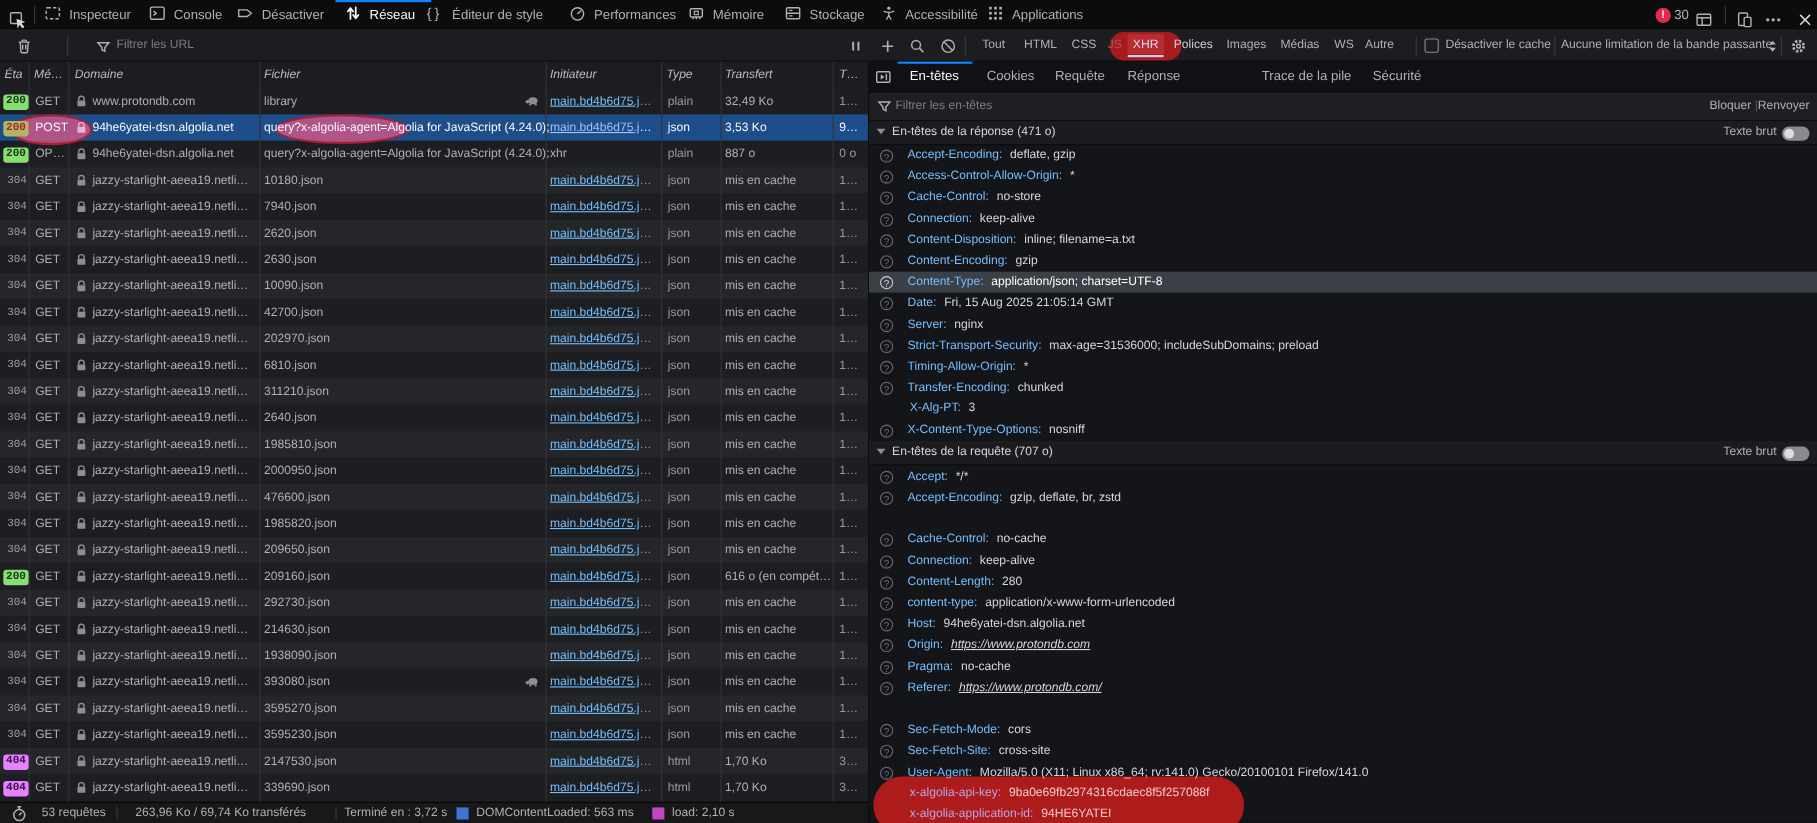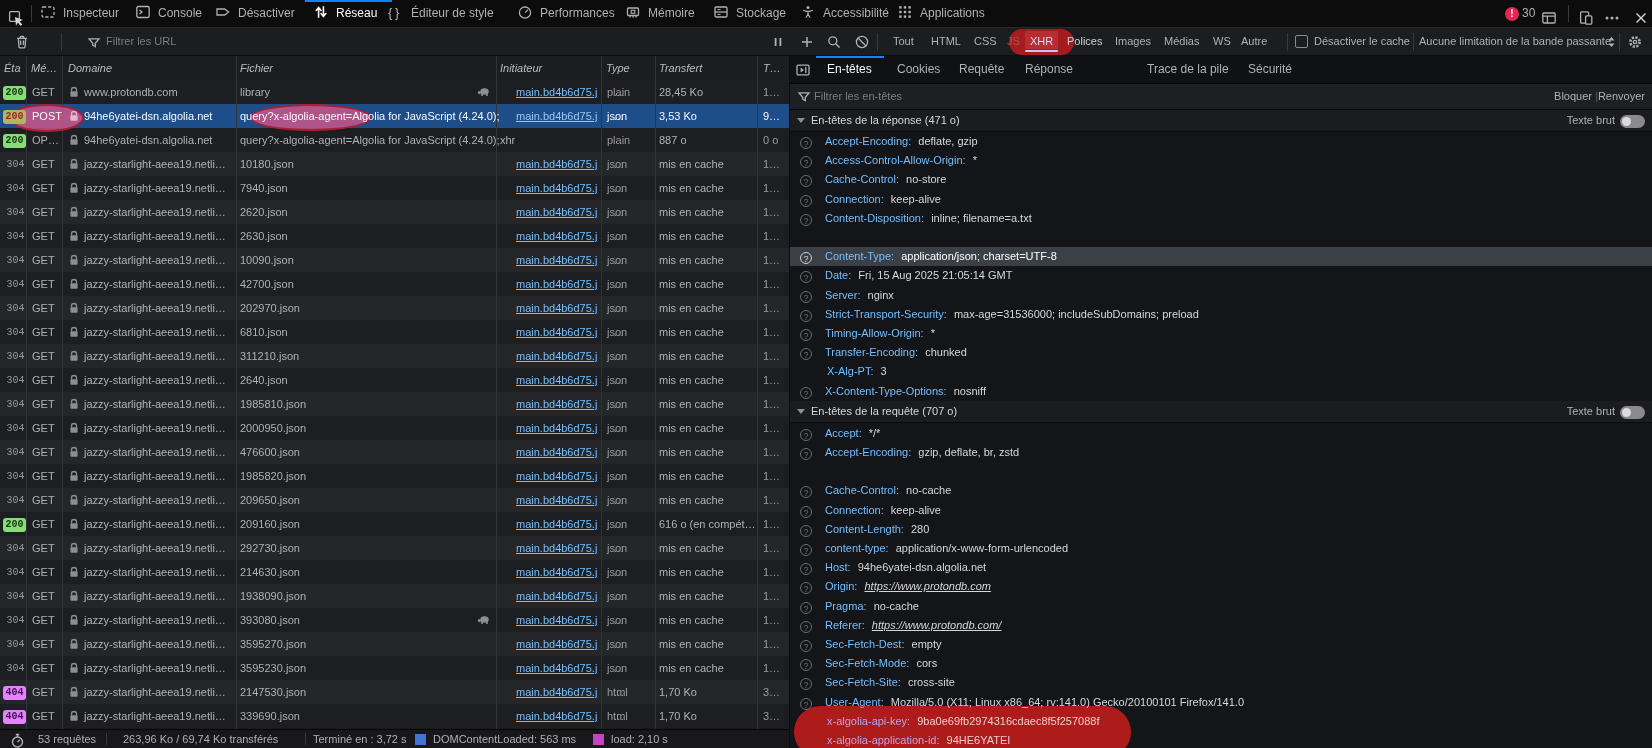--- a/index.html
+++ b/index.html
@@ -26,21 +26,21 @@
 #thead { position:absolute; left:0; top:0; width:789px; height:24px; background:#1c1d21; color:#bcbcbe; }
 #thead span { position:absolute; top:0; line-height:24px; font-size:11px; white-space:nowrap;font-style:italic; }
 .colline { position:absolute; top:0; width:1px; height:673px; background:#323338; z-index:1; }
 .row { position:absolute; left:0; width:789px; height:24px; line-height:24px; white-space:nowrap; }
 .row.odd { background:#1d1e22; }
 .row.even { background:#25262a; }
 .row.sel { background:#1d4e89; color:#f9f9fa; }
 .row.sel .cd,.row.sel .cf,.row.sel .cm,.row.sel .ct,.row.sel .ctr,.row.sel .cti { color:#f9f9fa; }
 .row > span { position:absolute; z-index:4; }
 .row svg { z-index:4; }
-.ci span { position:static;margin-left:16px; }
+.ci span { position:static; }
 .st { left:3px; top:6px; width:23px; height:14px; border-radius:3px; text-align:center; line-height:14px;
   font-family:"Liberation Mono", monospace; font-size:10px; font-weight:bold; }
 .st.ok { background:#86de74; color:#18380f; }
 .st.oky { background:#b2b564; color:#a02828; }
 .st.err { background:#e583ff; color:#3e0d4e; }
 .st.na { background:transparent; color:#9b9b9e; font-weight:normal; left:4px; }
 .cm { left:32px; color:#b1b1b3; }
 .lk { position:absolute; left:68px; top:6px; }
 .cd { left:84px; color:#b1b1b3; }
 .cf { left:240px; color:#b1b1b3; }
@@ -246,21 +246,21 @@
       <span class="cd">www.protondb.com</span>
       <span class="cf">library</span>
       <svg class="turt" width="14" height="10" viewBox="0 0 14 10">
         <ellipse cx="7.5" cy="4.5" rx="4.2" ry="3.2" fill="#8e8e91"></ellipse>
         <circle cx="2.4" cy="5.6" r="1.6" fill="#8e8e91"></circle>
         <rect x="4" y="7" width="2" height="2" rx="0.8" fill="#8e8e91"></rect>
         <rect x="9" y="7" width="2" height="2" rx="0.8" fill="#8e8e91"></rect>
       </svg>
       <span class="ci"><span class="lnk">main.bd4b6d75.j</span><span class="el">…</span></span>
       <span class="ct">plain</span>
-      <span class="ctr">28,45 Ko</span>
+      <span class="ctr">32,49 Ko</span>
       <span class="cti">1…</span>
     </div>
 <div class="row sel" style="top:48px">
       <span class="st oky">200</span>
       <span class="cm">POST</span>
       <svg class="lk" width="12" height="12" viewBox="0 0 12 12">
         <path d="M3.5 5.5 V4 a2.5 2.5 0 0 1 5 0 V5.5" fill="none" stroke="#e9b6c9" stroke-width="1.3"></path>
         <rect x="2.4" y="5.3" width="7.2" height="5.4" rx="1" fill="#e9b6c9"></rect>
       </svg>
       <span class="cd">94he6yatei-dsn.algolia.net</span>
@@ -669,20 +669,21 @@
       <span style="position:absolute;right:7px;color:#b1b1b3">Renvoyer</span>
     </div>
     <div class="band" style="top:54px"><span class="tri"></span>En-têtes de la réponse (471 o)<span class="braw">Texte brut</span><span class="tog">
         <i></i>
       </span></div>
     <div class="hrow" style="top:76.0px;height:19.2px;line-height:19.2px"><span class="qi" style="border-color:#6b6b70;color:#6b6b70">?</span><span class="hn">Accept-Encoding:</span> <span class="hv">deflate, gzip</span></div>
     <div class="hrow" style="top:95.2px;height:19.2px;line-height:19.2px"><span class="qi" style="border-color:#6b6b70;color:#6b6b70">?</span><span class="hn">Access-Control-Allow-Origin:</span> <span class="hv">*</span></div>
     <div class="hrow" style="top:114.4px;height:19.2px;line-height:19.2px"><span class="qi" style="border-color:#6b6b70;color:#6b6b70">?</span><span class="hn">Cache-Control:</span> <span class="hv">no-store</span></div>
     <div class="hrow" style="top:133.6px;height:19.2px;line-height:19.2px"><span class="qi" style="border-color:#6b6b70;color:#6b6b70">?</span><span class="hn">Connection:</span> <span class="hv">keep-alive</span></div>
     <div class="hrow" style="top:152.8px;height:19.2px;line-height:19.2px"><span class="qi" style="border-color:#6b6b70;color:#6b6b70">?</span><span class="hn">Content-Disposition:</span> <span class="hv">inline; filename=a.txt</span></div>
+    <div class="hrow" style="top:172.0px;height:19.2px;line-height:19.2px"><span class="qi" style="border-color:#6b6b70;color:#6b6b70">?</span><span class="hn">Content-Encoding:</span> <span class="hv">gzip</span></div>
     <div class="hrow hl" style="top:191.2px;height:19.2px;line-height:19.2px"><span class="qi" style="border-color:#cfcfd2;color:#cfcfd2">?</span><span class="hn hlb">Content-Type:</span> <span class="hv" style="color:#fff">application/json; charset=UTF-8</span></div>
     <div class="hrow" style="top:210.4px;height:19.2px;line-height:19.2px"><span class="qi" style="border-color:#6b6b70;color:#6b6b70">?</span><span class="hn">Date:</span> <span class="hv">Fri, 15 Aug 2025 21:05:14 GMT</span></div>
     <div class="hrow" style="top:229.6px;height:19.2px;line-height:19.2px"><span class="qi" style="border-color:#6b6b70;color:#6b6b70">?</span><span class="hn">Server:</span> <span class="hv">nginx</span></div>
     <div class="hrow" style="top:248.8px;height:19.2px;line-height:19.2px"><span class="qi" style="border-color:#6b6b70;color:#6b6b70">?</span><span class="hn">Strict-Transport-Security:</span> <span class="hv">max-age=31536000; includeSubDomains; preload</span></div>
     <div class="hrow" style="top:268.0px;height:19.2px;line-height:19.2px"><span class="qi" style="border-color:#6b6b70;color:#6b6b70">?</span><span class="hn">Timing-Allow-Origin:</span> <span class="hv">*</span></div>
     <div class="hrow" style="top:287.2px;height:19.2px;line-height:19.2px"><span class="qi" style="border-color:#6b6b70;color:#6b6b70">?</span><span class="hn">Transfer-Encoding:</span> <span class="hv">chunked</span></div>
     <div class="hrow" style="top:306.4px;height:19.2px;line-height:19.2px"><span class="hn" style="margin-left:37px">X-Alg-PT:</span> <span class="hv">3</span></div>
     <div class="hrow" style="top:325.6px;height:19.2px;line-height:19.2px"><span class="qi" style="border-color:#6b6b70;color:#6b6b70">?</span><span class="hn">X-Content-Type-Options:</span> <span class="hv">nosniff</span></div>
     <div class="band" style="top:345px"><span class="tri"></span>En-têtes de la requête (707 o)<span class="braw">Texte brut</span><span class="tog">
         <i></i>
@@ -690,21 +691,20 @@
     <div class="hrow" style="top:367.8px;height:19.2px;line-height:19.2px"><span class="qi" style="border-color:#6b6b70;color:#6b6b70">?</span><span class="hn">Accept:</span> <span class="hv">*/*</span></div>
     <div class="hrow" style="top:387.0px;height:19.2px;line-height:19.2px"><span class="qi" style="border-color:#6b6b70;color:#6b6b70">?</span><span class="hn">Accept-Encoding:</span> <span class="hv">gzip, deflate, br, zstd</span></div>
     <div class="hrow" style="top:425.4px;height:19.2px;line-height:19.2px"><span class="qi" style="border-color:#6b6b70;color:#6b6b70">?</span><span class="hn">Cache-Control:</span> <span class="hv">no-cache</span></div>
     <div class="hrow" style="top:444.6px;height:19.2px;line-height:19.2px"><span class="qi" style="border-color:#6b6b70;color:#6b6b70">?</span><span class="hn">Connection:</span> <span class="hv">keep-alive</span></div>
     <div class="hrow" style="top:463.8px;height:19.2px;line-height:19.2px"><span class="qi" style="border-color:#6b6b70;color:#6b6b70">?</span><span class="hn">Content-Length:</span> <span class="hv">280</span></div>
     <div class="hrow" style="top:483.0px;height:19.2px;line-height:19.2px"><span class="qi" style="border-color:#6b6b70;color:#6b6b70">?</span><span class="hn">content-type:</span> <span class="hv">application/x-www-form-urlencoded</span></div>
     <div class="hrow" style="top:502.2px;height:19.2px;line-height:19.2px"><span class="qi" style="border-color:#6b6b70;color:#6b6b70">?</span><span class="hn">Host:</span> <span class="hv">94he6yatei-dsn.algolia.net</span></div>
     <div class="hrow" style="top:521.4px;height:19.2px;line-height:19.2px"><span class="qi" style="border-color:#6b6b70;color:#6b6b70">?</span><span class="hn">Origin:</span> <span class="hv ital">https://www.protondb.com</span></div>
     <div class="hrow" style="top:540.6px;height:19.2px;line-height:19.2px"><span class="qi" style="border-color:#6b6b70;color:#6b6b70">?</span><span class="hn">Pragma:</span> <span class="hv">no-cache</span></div>
     <div class="hrow" style="top:559.8px;height:19.2px;line-height:19.2px"><span class="qi" style="border-color:#6b6b70;color:#6b6b70">?</span><span class="hn">Referer:</span> <span class="hv ital">https://www.protondb.com/</span></div>
-    <div class="hrow" style="top:579.0px;height:19.2px;line-height:19.2px"><span class="qi" style="border-color:#6b6b70;color:#6b6b70">?</span><span class="hn">Sec-Fetch-Dest:</span> <span class="hv">empty</span></div>
     <div class="hrow" style="top:598.2px;height:19.2px;line-height:19.2px"><span class="qi" style="border-color:#6b6b70;color:#6b6b70">?</span><span class="hn">Sec-Fetch-Mode:</span> <span class="hv">cors</span></div>
     <div class="hrow" style="top:617.4px;height:19.2px;line-height:19.2px"><span class="qi" style="border-color:#6b6b70;color:#6b6b70">?</span><span class="hn">Sec-Fetch-Site:</span> <span class="hv">cross-site</span></div>
     <div class="hrow" style="top:636.6px;height:19.2px;line-height:19.2px"><span class="qi" style="border-color:#6b6b70;color:#6b6b70">?</span><span class="hn">User-Agent:</span> <span class="hv">Mozilla/5.0 (X11; Linux x86_64; rv:141.0) Gecko/20100101 Firefox/141.0</span></div>
     <div class="hrow" style="top:655.8px;height:19.2px;line-height:19.2px"><span class="hn redn" style="margin-left:37px">x-algolia-api-key:</span> <span class="hv redv">9ba0e69fb2974316cdaec8f5f257088f</span></div>
     <div class="hrow" style="top:675.0px;height:19.2px;line-height:19.2px"><span class="hn redn" style="margin-left:37px">x-algolia-application-id:</span> <span class="hv redv">94HE6YATEI</span></div>
   </div>
 <div class="ann" style="left:9px;top:104px;width:75px;height:28px;z-index:2"></div>
 <div class="ann" style="left:250px;top:104px;width:121px;height:27px;z-index:2"></div>
 <div id="annXHR">
     <span class="inner"></span>

